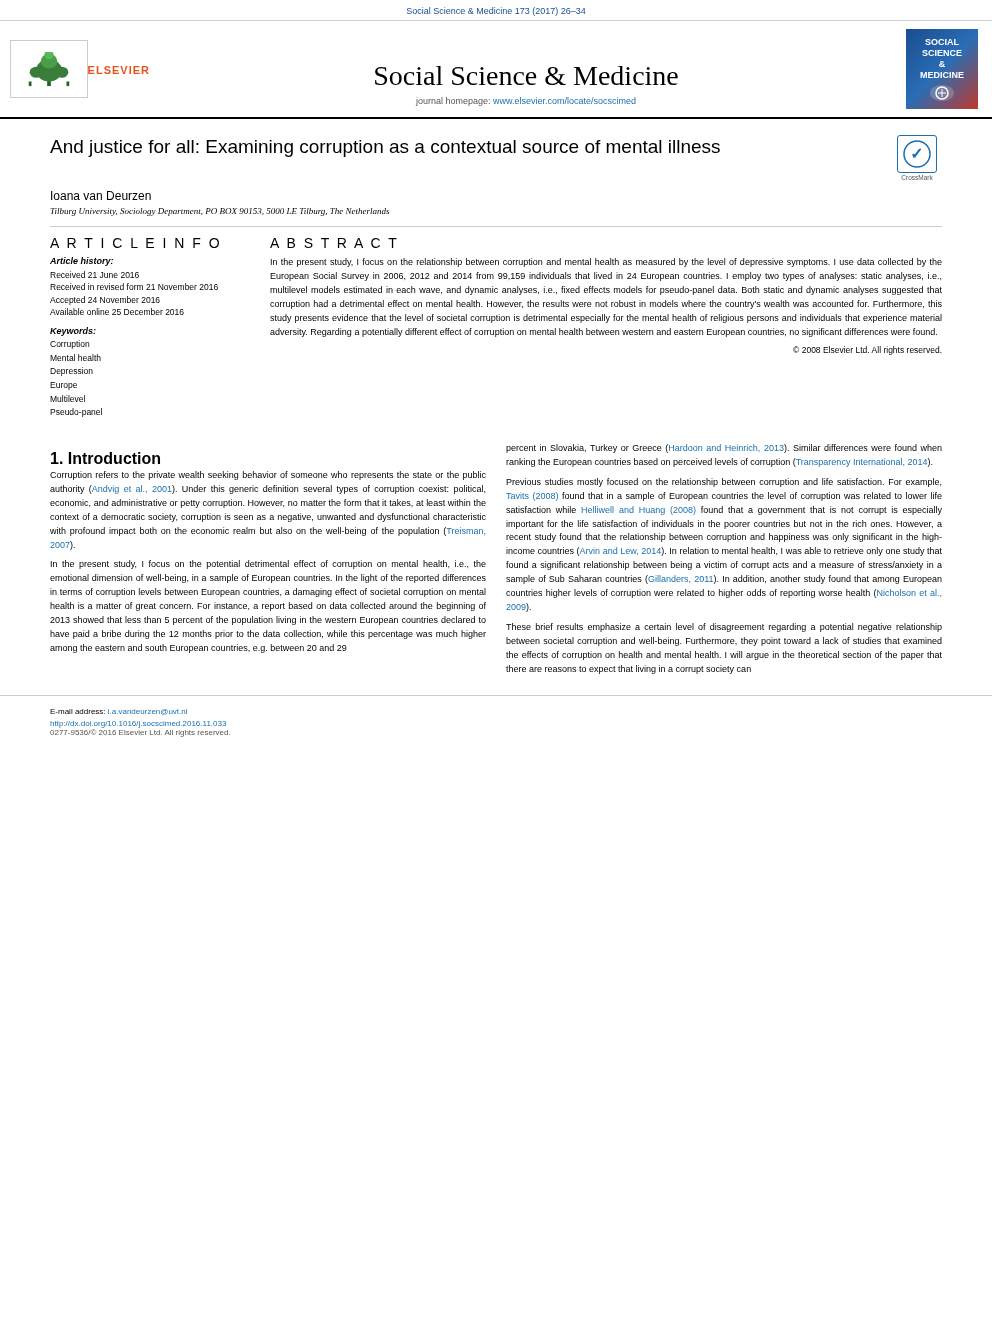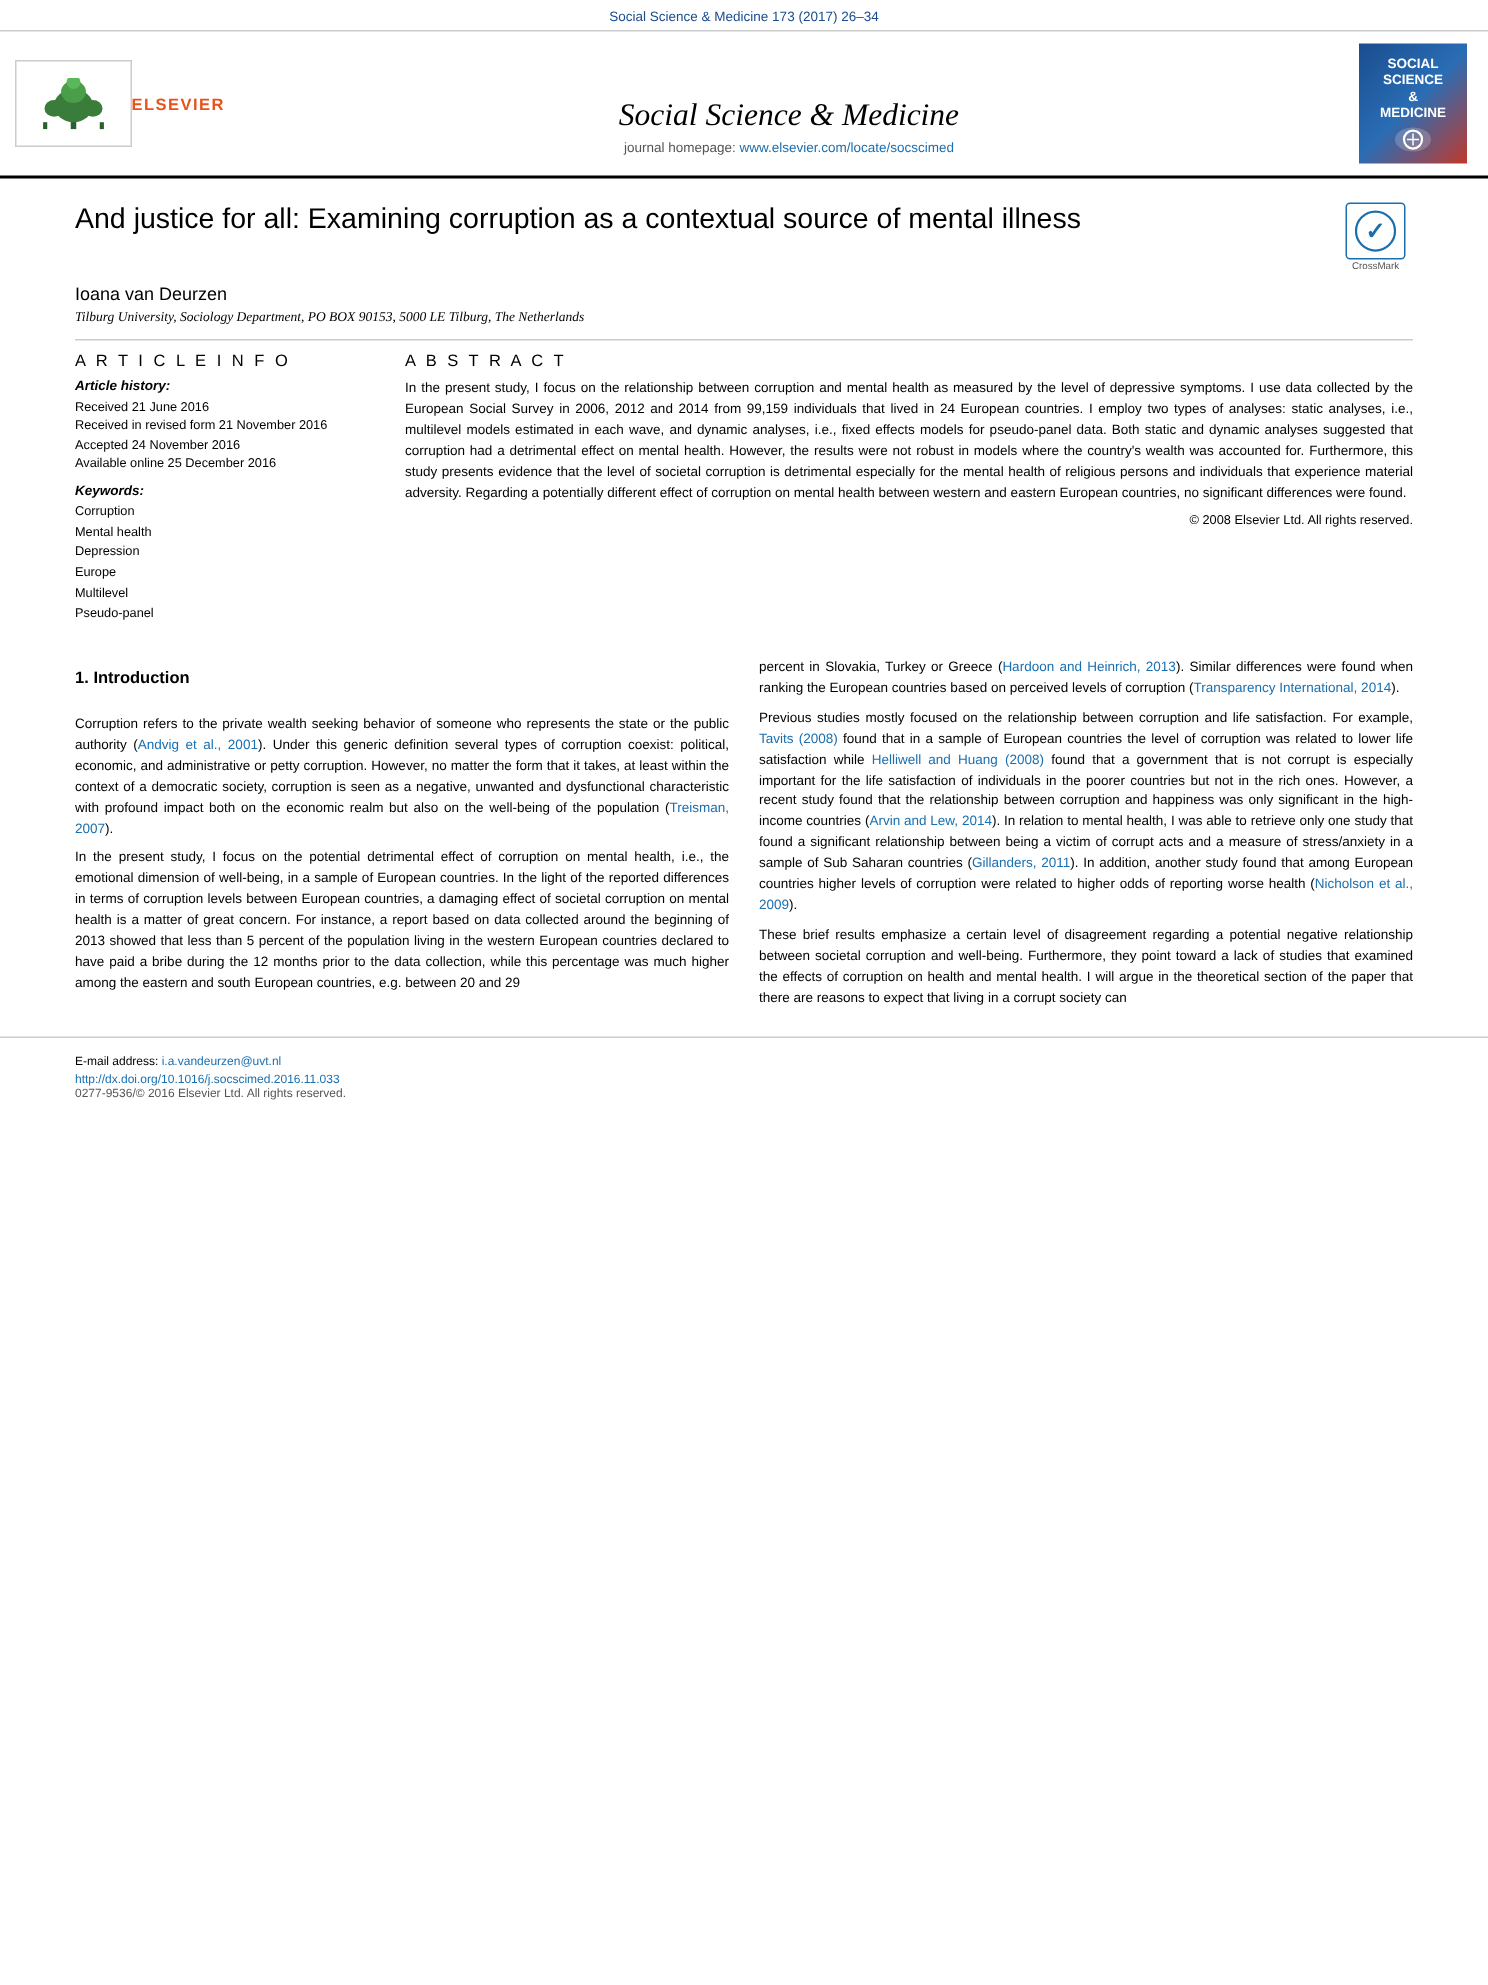--- a/index.html
+++ b/index.html
@@ -77,24 +77,23 @@
       font-size: 9px;
       font-family: Arial, sans-serif;
       color: #555;
       margin-bottom: 3px;
     }
     .contents-line a {
       color: #1a6faf;
       text-decoration: none;
     }
     .journal-title {
-      font-size: 21px;
+      font-size: 28px;
       font-family: 'Times New Roman', Times, serif;
       color: #000;
-      font-style: italic;
       margin-bottom: 4px;
       margin-top: 28px;
     }
     .journal-homepage {
       font-size: 9px;
       font-family: Arial, sans-serif;
       color: #555;
     }
     .journal-homepage a {
       color: #1a6faf;
@@ -211,21 +210,21 @@
       margin-top: 8px;
     }
     .article-info-col {
       width: 200px;
       min-width: 200px;
     }
     .abstract-col {
       flex: 1;
     }
     .section-heading {
-      font-size: 11px;
+      font-size: 14px;
       font-family: Arial, sans-serif;
       letter-spacing: 2px;
       text-transform: uppercase;
       color: #000;
       margin-bottom: 5px;
       font-weight: normal;
     }
     .article-history-title {
       font-size: 9px;
       font-style: italic;
@@ -278,24 +277,24 @@
       padding: 12px 50px 0 50px;
     }
     .body-two-col {
       display: flex;
       gap: 20px;
     }
     .body-left, .body-right {
       flex: 1;
     }
     .section-title {
-      font-size: 11px;
-      font-family: Arial, sans-serif;
-      font-weight: bold;
-      margin-bottom: 18px;
+      font-size: 16px;
+      font-family: Arial, sans-serif;
+      font-weight: bold;
+      margin-bottom: 1px;
       margin-top: 8px;
     }
     .body-text {
       font-size: 9px;
       font-family: Arial, sans-serif;
       line-height: 1.55;
       color: #000;
       text-align: justify;
     }
     .body-text p {

